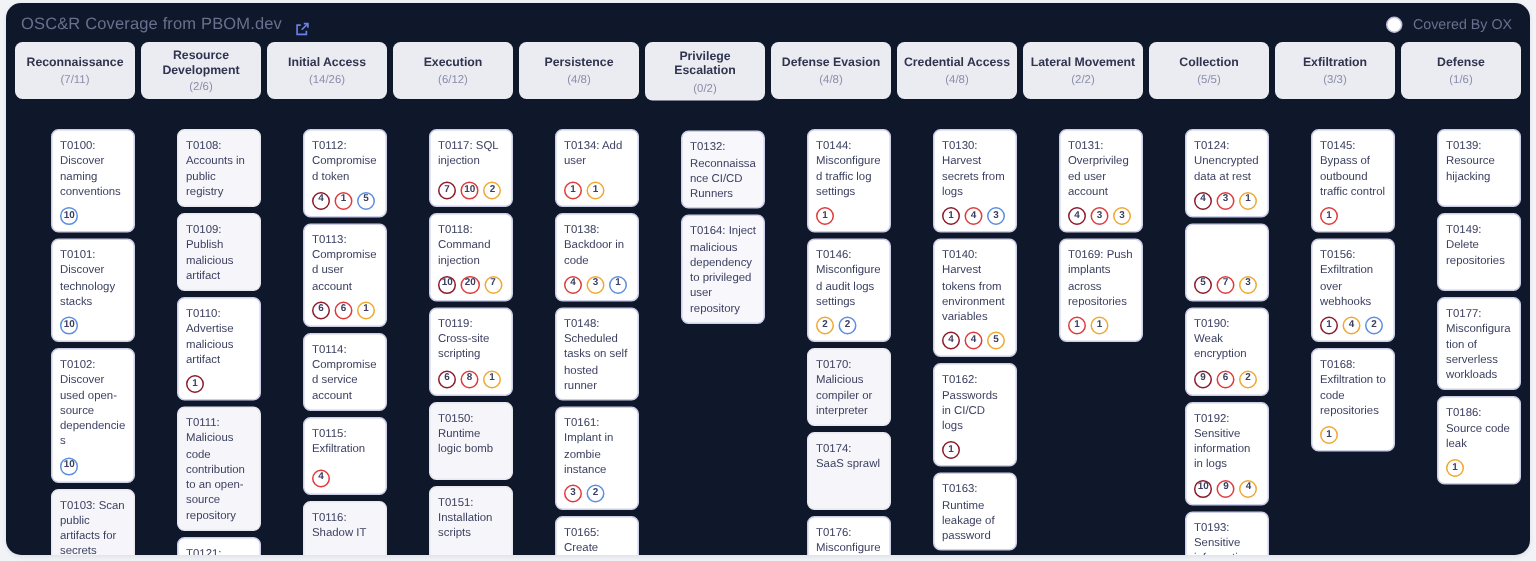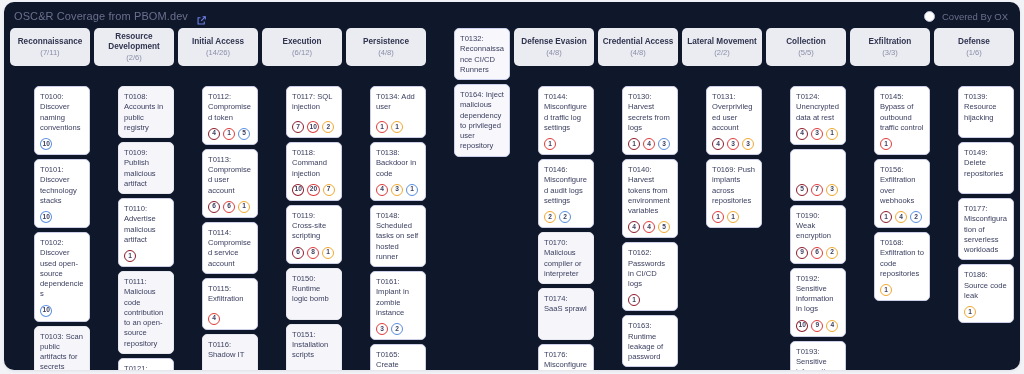--- a/index.html
+++ b/index.html
@@ -270,20 +270,24 @@
               <span class="badge b-high">3</span>
               <span class="badge b-low">2</span>
             </div>
           </div>
           <div class="card">
             <div class="card-title">T0165: Create access data</div>
           </div>
         </div>
       </div>
       <div class="col">
+        <div class="col-head">
+          <div class="col-name">Privilege Escalation</div>
+          <div class="col-count">(0/2)</div>
+        </div>
         <div class="cards">
           <div class="card tint">
             <div class="card-title">T0132: Reconnaissance CI/CD Runners</div>
           </div>
           <div class="card tint">
             <div class="card-title">T0164: Inject malicious dependency to privileged user repository</div>
           </div>
         </div>
       </div>
       <div class="col">

